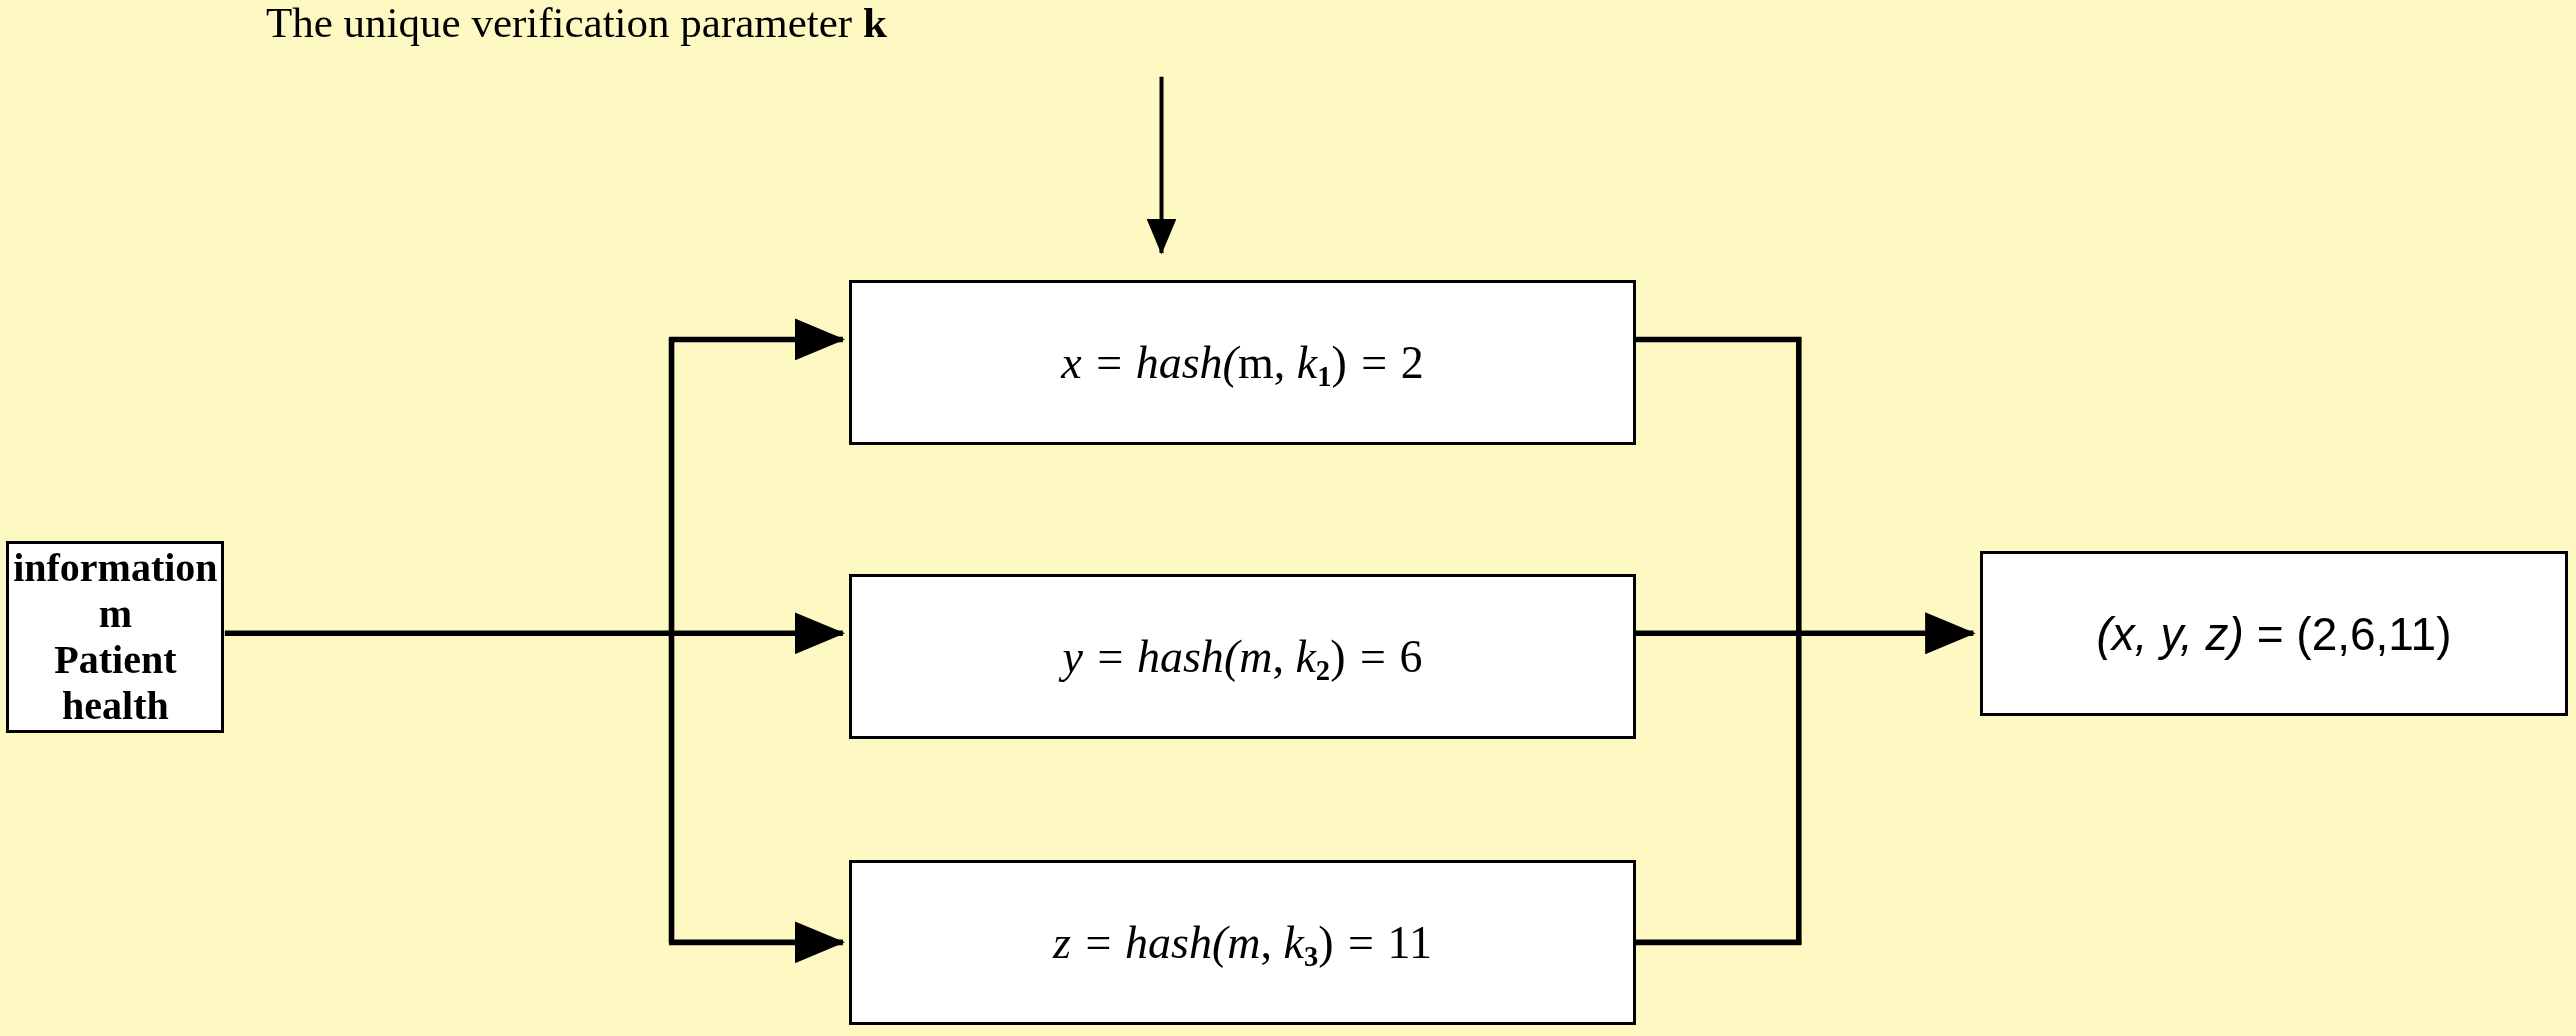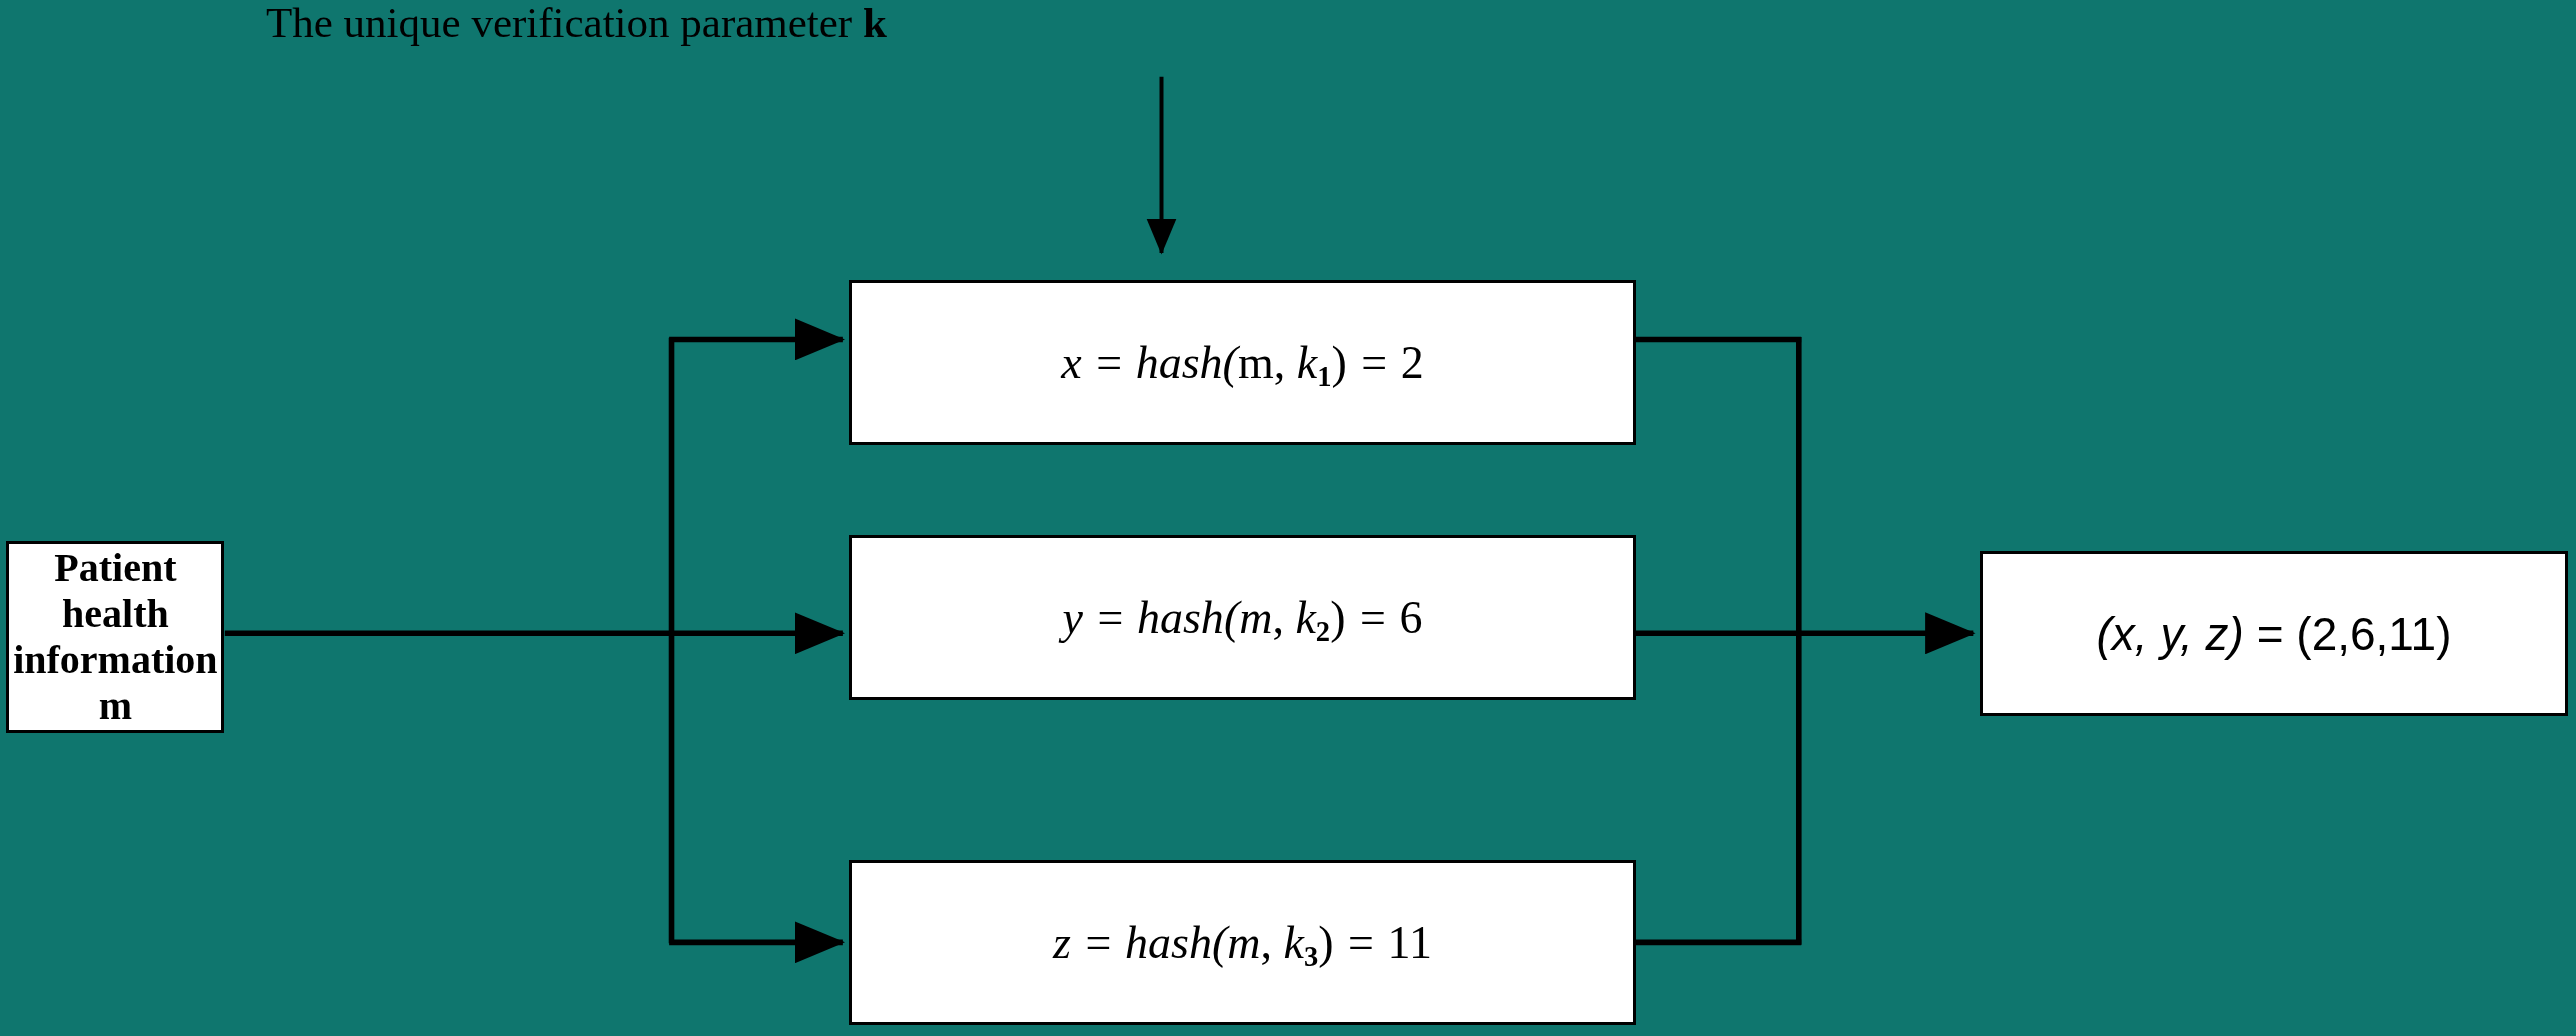--- a/index.html
+++ b/index.html
@@ -4,21 +4,21 @@
 <style>
   html, body {
     margin: 0;
     padding: 0;
     background: #ffffff;
   }
   #canvas {
     position: relative;
     width: 2576px;
     height: 1036px;
-    background: #0f766e;
+    background: #fef9c3;
     overflow: hidden;
     font-family: "Liberation Serif", "DejaVu Serif", serif;
   }
 
   
   .caption {
     position: absolute;
     left: 266px;
     top: -1.6px;
     font-size: 43px;
@@ -57,21 +57,21 @@
 
   .box-hash {
     left: 849px;
     width: 787px;
     height: 165px;
     font-size: 46px;
     font-style: italic;
     font-family: "Liberation Serif", "DejaVu Serif", serif;
   }
   .box-hash-1 { top: 256px; margin-top: 24px; }
-  .box-hash-2 { top: 535px; }
+  .box-hash-2 { top: 574px; }
   .box-hash-3 { top: 860px; }
 
   .box-result {
     left: 1980px;
     top: 551px;
     width: 588px;
     height: 165px;
     font-size: 46px;
     font-style: italic;
     font-family: Liberation Sans, sans-serif;
@@ -143,22 +143,22 @@
       <line x1="2042" y1="1177" x2="2249" y2="1177" stroke="#000000" stroke-width="7"></line>
 
       <line x1="2246" y1="421" x2="2246" y2="1180" stroke="#000000" stroke-width="7"></line>
 
       <line x1="2246" y1="791" x2="2464" y2="791" stroke="#000000" stroke-width="7" marker-end="url(#ah-med)"></line>
     </g>
   </svg>
 
   <div class="box box-source">
     <div>
+      <div>information m</div>
       <div>Patient health</div>
-      <div>information m</div>
     </div>
   </div>
 
   <div class="box box-hash box-hash-1">
     <span class="eq"><span>x</span>
       = <span>hash</span>(<span class="rm">m</span><span class="rm">,&nbsp;</span><span>k</span><sub>1</sub><span class="rm">)</span>
       = <span class="rm">2</span></span>
   </div>
 
   <div class="box box-hash box-hash-2">

